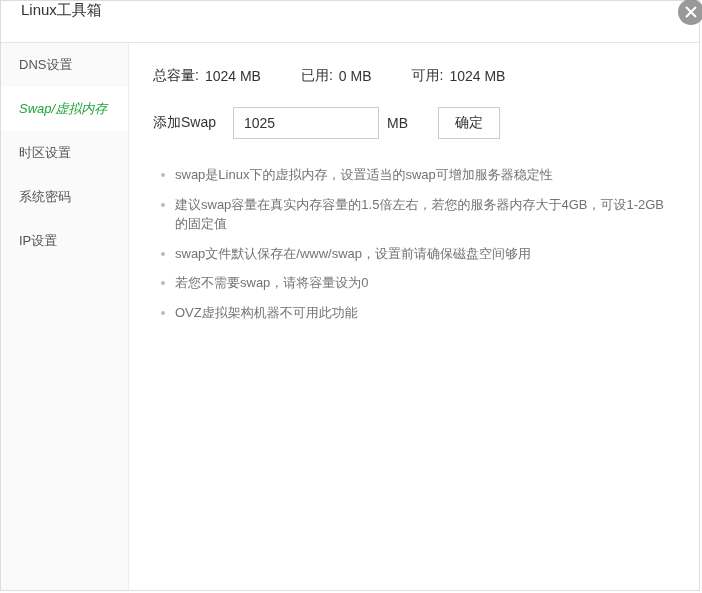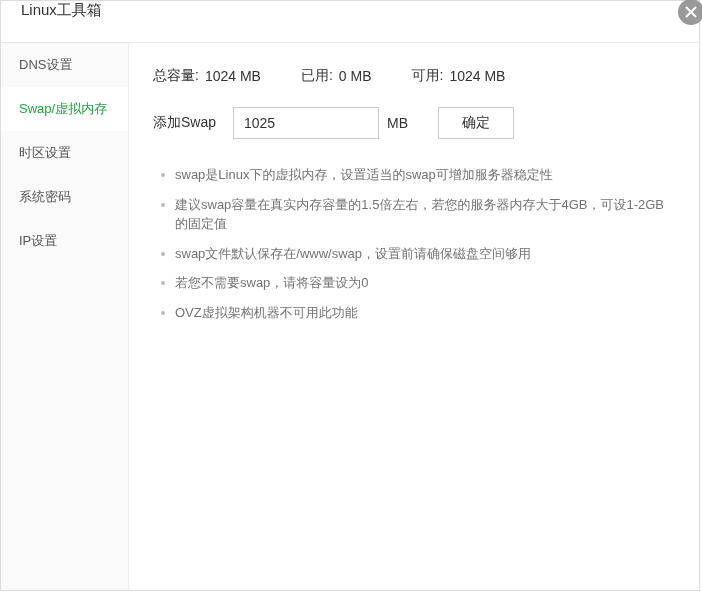--- a/index.html
+++ b/index.html
@@ -59,20 +59,21 @@
 .sidebar-item {
   padding: 13px 18px;
   font-size: 13px;
   color: #555;
   cursor: pointer;
 }
 .sidebar-item.active {
   background: #fff;
   color: #20a53a;
   border-left: 0;
+  font-style: italic;
 }
 .content {
   flex: 1;
   padding: 24px 24px 0 24px;
   overflow: auto;
 }
 .stats-row {
   display: flex;
   align-items: flex-start;
   gap: 40px;
@@ -103,21 +104,21 @@
   color: #333;
   outline: none;
 }
 .unit {
   font-size: 14px;
   color: #333;
   margin-left: -4px;
   margin-right: 18px;
 }
 .confirm-btn {
-  width: 76px;
+  width: 62px;
   height: 32px;
   border: 1px solid #ccc;
   background: #fff;
   font-size: 14px;
   color: #333;
   cursor: pointer;
   font-family: inherit;
 }
 .tips {
   list-style: none;

